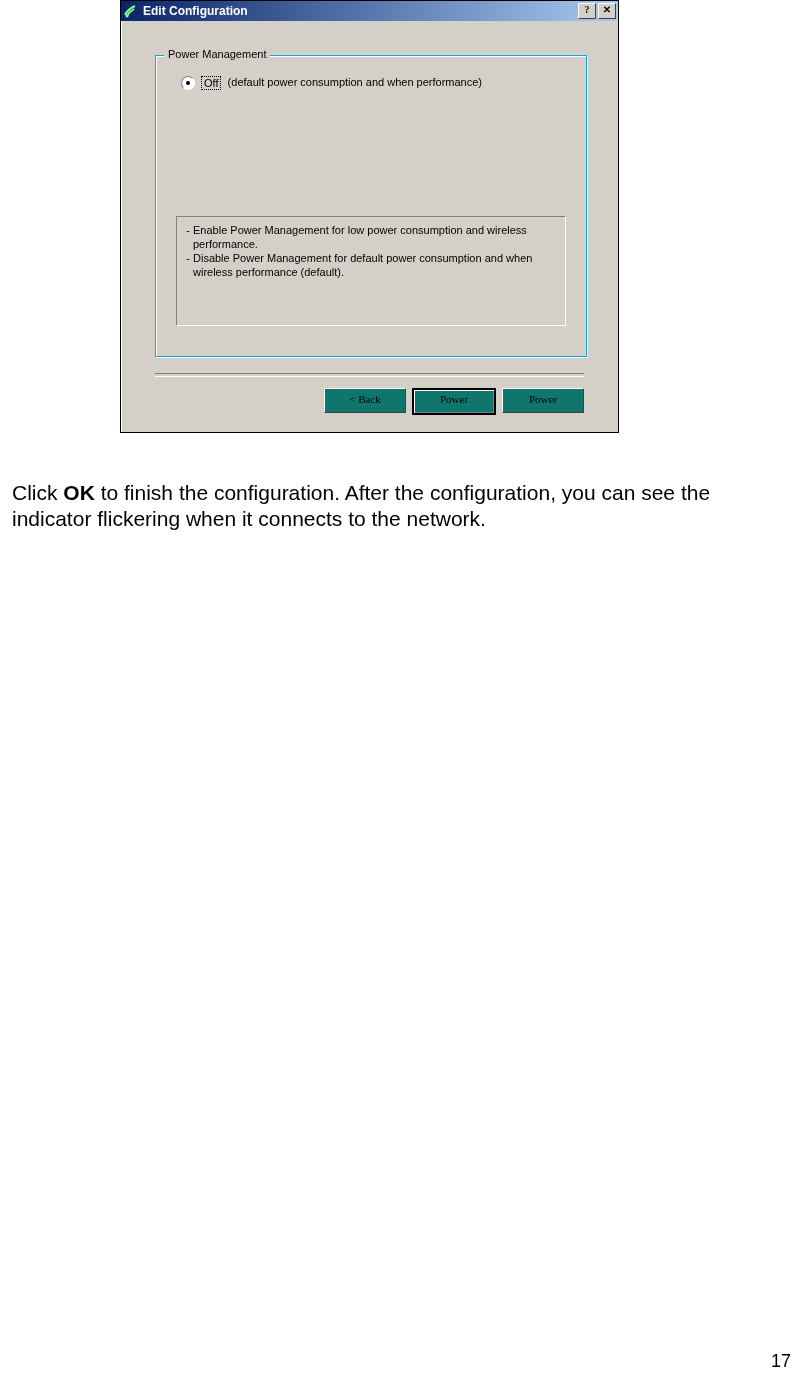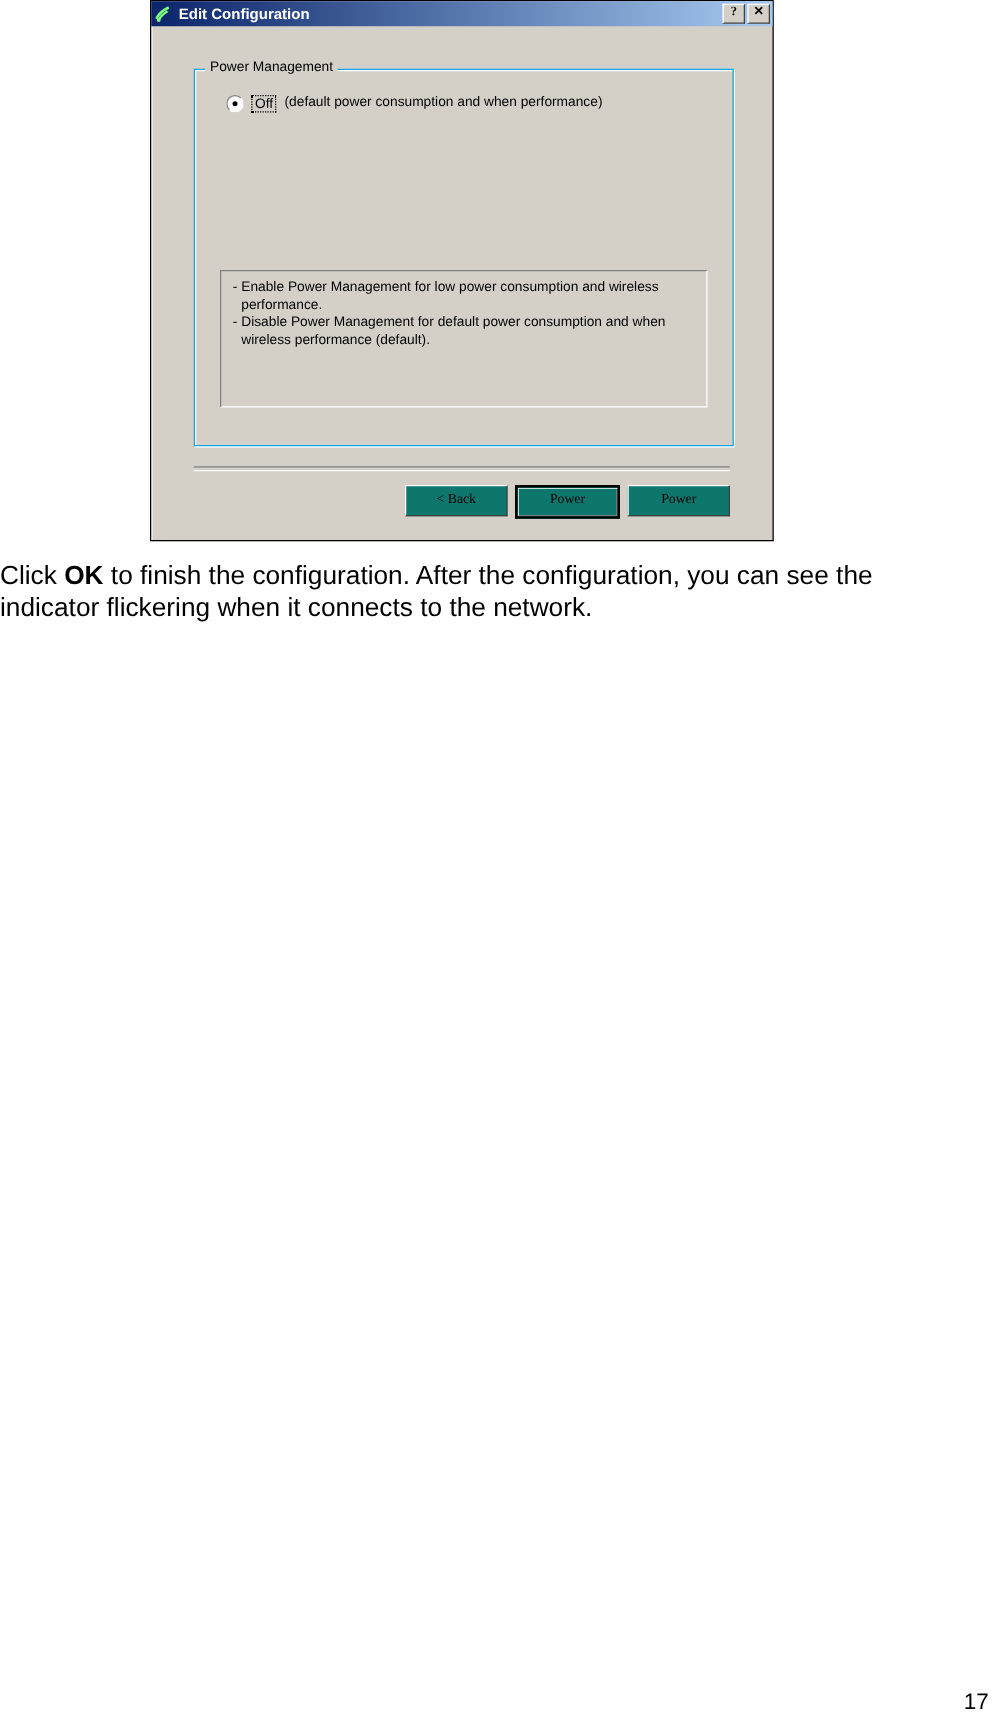--- a/index.html
+++ b/index.html
@@ -101,22 +101,22 @@
     font-family:Tahoma;font-size:11px;text-align:center;line-height:21px;
     margin-left:6px;cursor:default;
   }
   .btn.default{
     border:2px solid #000;line-height:19px;
     box-shadow:inset 1px 1px 0 #fff,inset -1px -1px 0 #808080;
   }
 
   
   .doc-text{
-    position:absolute;left:0;top:448px;width:780px;
-    font-size:21px;line-height:26px;
+    position:absolute;left:0;top:480px;width:780px;
+    font-size:21px;line-height:26px;padding-left:12px;
   }
   .page-no{
     position:absolute;right:10px;bottom:10px;font-size:18px;text-align:right;
   }
 </style>
 </head>
 <body>
 
 <div class="dialog">
 

